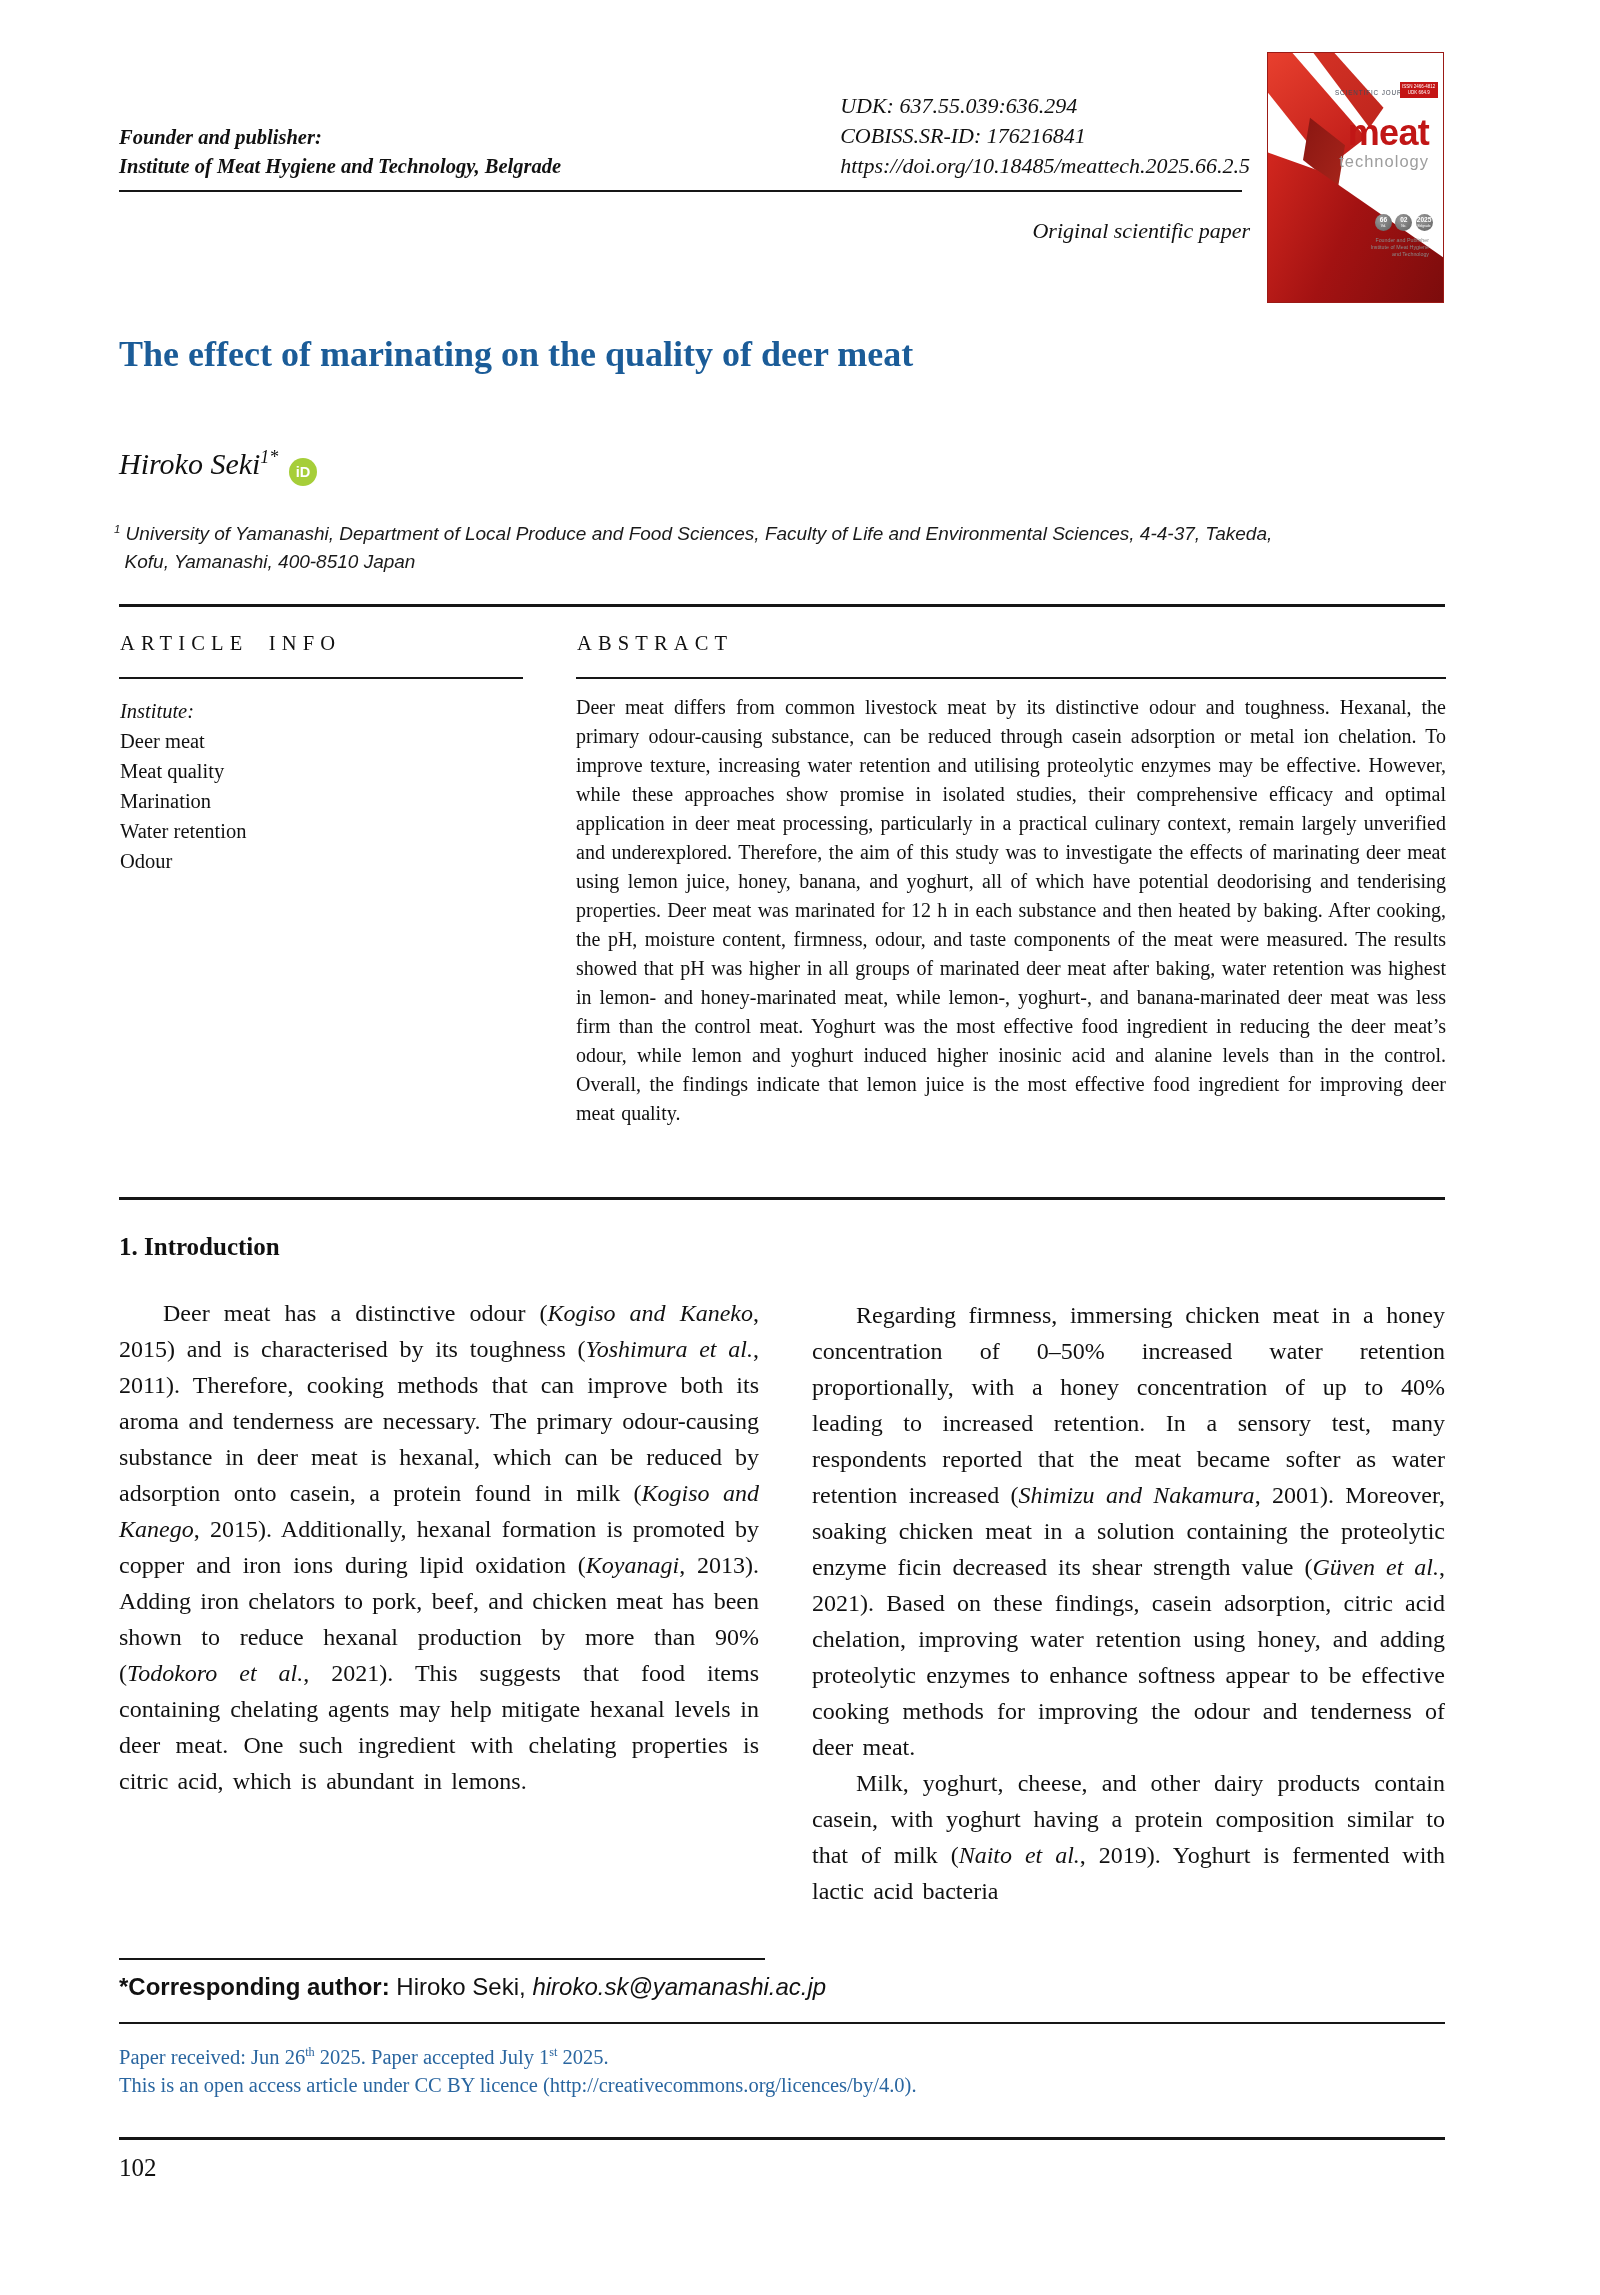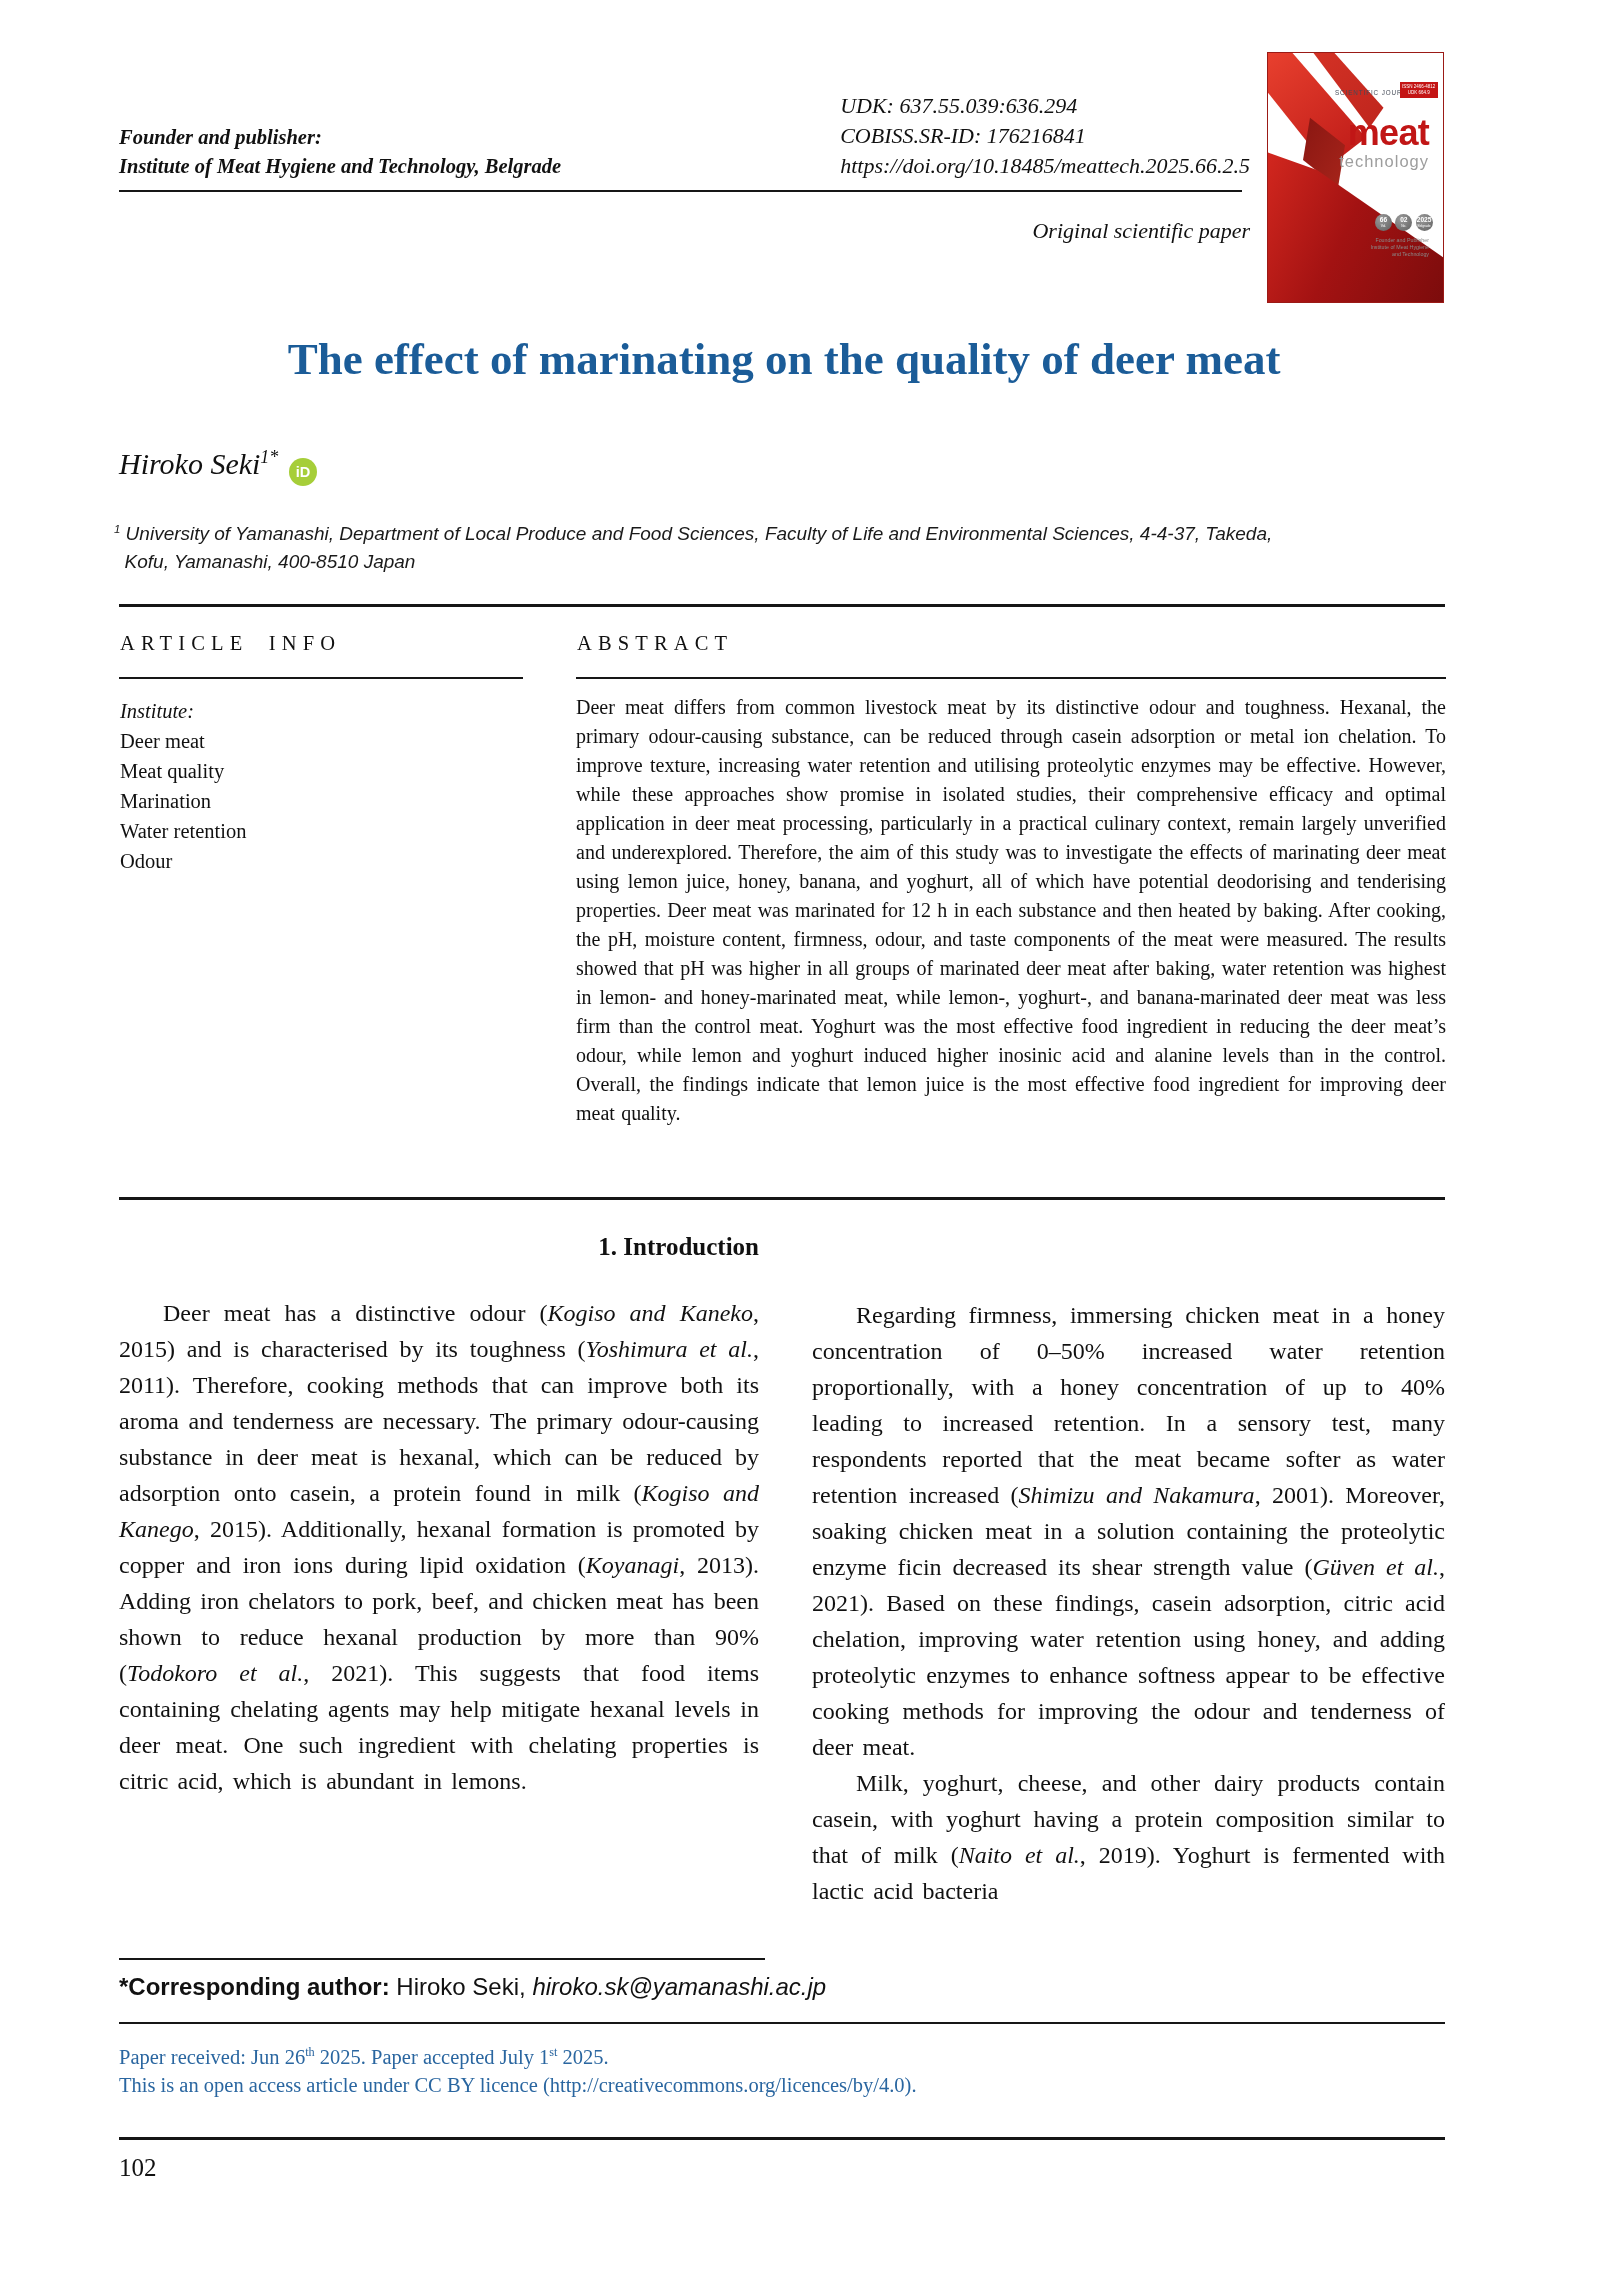--- a/index.html
+++ b/index.html
@@ -47,21 +47,21 @@
   .cover-logo{position:absolute;right:14px;top:62px;text-align:right;}
   .cover-logo .cm{font-size:36px;line-height:1;font-weight:700;color:var(--cover-red);letter-spacing:-0.7px;}
   .cover-logo .ct{font-size:16.5px;line-height:1;color:var(--logo-gray);letter-spacing:1px;margin-top:2px;}
   .cover-badges{position:absolute;left:107px;top:161px;display:flex;gap:3.3px;}
   .badge{width:17px;height:17px;border-radius:50%;background:radial-gradient(circle at 35% 30%,#9a9a9a,#5f5f5f);color:#fff;display:flex;flex-direction:column;align-items:center;justify-content:center;}
   .badge .bv{font-size:6.6px;font-weight:bold;line-height:6.6px;}
   .badge .bl{font-size:3.3px;line-height:4px;}
   .cover-pub{position:absolute;right:14px;top:184px;text-align:right;font-size:5.3px;line-height:7px;color:#8a8a8a;}
 
   
-  .title{position:absolute;left:119px;top:334px;width:1330px;font-size:45px;font-weight:bold;color:var(--title-blue);line-height:1.15;text-align:center;}
+  .title{position:absolute;left:119px;top:334px;width:1330px;font-size:36px;font-weight:bold;color:var(--title-blue);line-height:1.15;}
   .author-line{position:absolute;left:119px;top:447px;font-size:30px;font-style:italic;white-space:nowrap;}
   .orcid{display:inline-block;width:28px;height:28px;border-radius:50%;background:var(--orcid-green);color:#fff;font-family:"Liberation Sans","DejaVu Sans",sans-serif;font-style:normal;font-weight:bold;font-size:14.6px;line-height:28px;text-align:center;vertical-align:-2.6px;margin-left:10.6px;}
   .affiliation{position:absolute;left:114px;top:520px;width:1336px;font-family:"Liberation Sans","DejaVu Sans",sans-serif;font-style:italic;font-size:19px;line-height:28.4px;color:#1a1a1a;}
   .affiliation .l2{padding-left:10.6px;}
   .rule-aff{left:119px;top:604px;width:1326px;height:2.6px;}
 
   
   .section-heading{font-size:20.5px;letter-spacing:0.30em;word-spacing:0.45em;}
   .ai-heading{position:absolute;left:120px;top:632px;}
   .ab-heading{position:absolute;left:577px;top:632px;}
@@ -70,21 +70,21 @@
   .keywords{position:absolute;left:120px;top:696px;font-size:20.5px;line-height:30px;}
   .kw-label{font-style:italic;}
   .abstract-text{position:absolute;left:576px;top:693px;width:870px;font-size:20px;line-height:29px;text-align:justify;word-spacing:1.3px;}
   .rule-abs{left:119px;top:1197px;width:1326px;height:2.6px;}
 
   
   .col{position:absolute;font-size:24px;line-height:36px;text-align:justify;word-spacing:3.3px;}
   .col p{text-indent:44px;}
   .col-left{left:119px;top:1232px;width:640px;}
   .col-right{left:812px;top:1297px;width:633px;}
-  .col h2{font-size:25px;line-height:29px;font-weight:bold;text-align:right;margin:0 0 34px 0;word-spacing:normal;}
+  .col h2{font-size:25px;line-height:29px;font-weight:bold;text-align:left;margin:0 0 34px 0;word-spacing:normal;}
 
   
   .rule-fn{left:119px;top:1958px;width:646px;height:2px;}
   .footnote{position:absolute;left:119px;top:1973px;font-family:"Liberation Sans","DejaVu Sans",sans-serif;font-size:24px;}
   .footnote .lbl{font-weight:bold;}
   .footnote .em{font-style:italic;}
   .rule-f1{left:119px;top:2022px;width:1326px;height:2px;}
   .footer-blue{position:absolute;left:119px;top:2043px;font-size:20.5px;line-height:28px;color:var(--footer-blue);}
   .rule-f2{left:119px;top:2137px;width:1326px;height:3.3px;}
   .page-number{position:absolute;left:119px;top:2154px;font-size:25px;}

